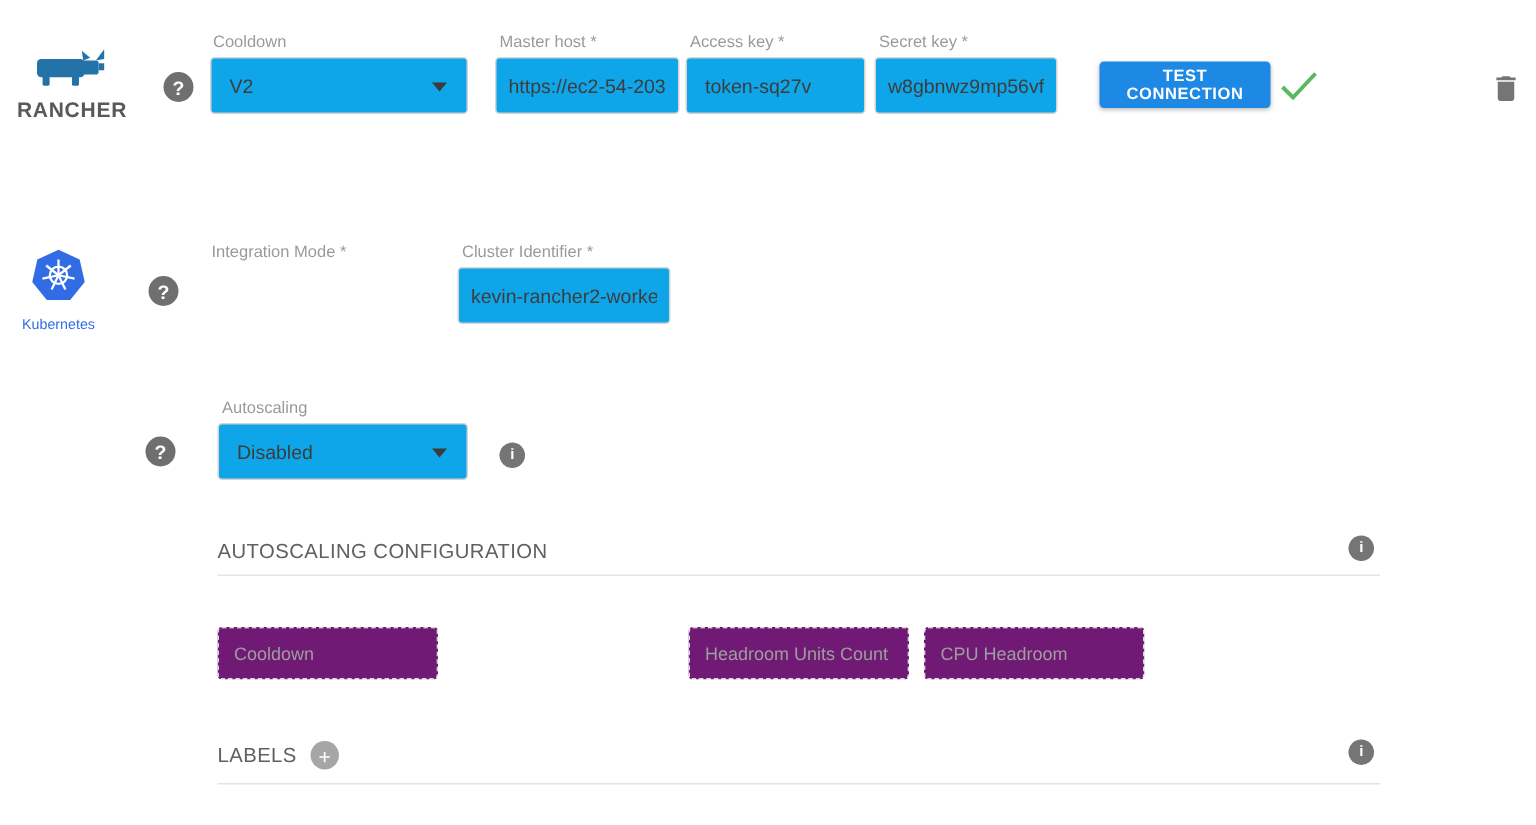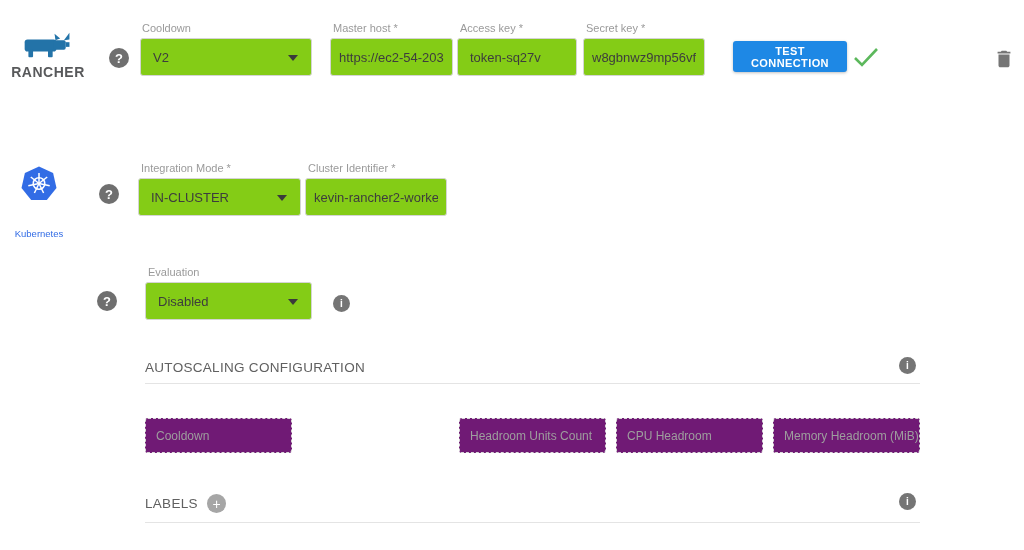--- a/index.html
+++ b/index.html
@@ -3,21 +3,21 @@
 <meta charset="utf-8">
 <style>
   html,body { margin:0; padding:0; background:#ffffff; }
   .canvas {
     position:relative; width:1024px; height:550px; background:#ffffff;
     font-family:"Liberation Sans", sans-serif; overflow:hidden;
   }
   .fld-label { position:absolute; font-size:11px; color:#9a9a9a; white-space:nowrap; }
   .fld {
     position:absolute; height:38px; box-sizing:border-box;
-    border:1px solid #d4d4d4; border-radius:3px; background:#84cc16;
+    border:1px solid #d4d4d4; border-radius:3px; background:#0ea5e9;
     display:flex; align-items:center; padding:0 8px;
     font-size:13px; color:#3d3d3d; white-space:nowrap; overflow:hidden;
   }
   .fld .fld-value { overflow:hidden; white-space:nowrap; }
   .select { padding-right:28px; cursor:pointer; }
   .chevron {
     position:absolute; right:13px; top:16px; width:0; height:0;
     border-left:5px solid transparent; border-right:5px solid transparent;
     border-top:6px solid #3b3b3b;
   }
@@ -39,21 +39,21 @@
   .divider { position:absolute; left:145px; width:775px; height:1px; background:#e4e4e4; }
   .dashed {
     position:absolute; width:147px; height:35px; box-sizing:border-box;
     border:1px dashed #d8d8d8; border-radius:3px; background:#701a75;
     display:flex; align-items:center; padding:0 10px;
     font-size:12px; color:#9e9e9e; white-space:nowrap; overflow:hidden;
   }
   .rancher-logo { position:absolute; left:10px; top:31px; width:76px; text-align:center; }
   .rancher-text { font-size:14px; font-weight:bold; color:#58595b; letter-spacing:0.5px; margin-top:1px; }
   .k8s-logo { position:absolute; left:8px; top:166px; width:62px; text-align:center; }
-  .k8s-text { font-size:9.5px; color:#326ce5; margin-top:20px; }
+  .k8s-text { font-size:9.5px; color:#326ce5; margin-top:2px; }
   .abs { position:absolute; }
 </style>
 </head>
 <body>
 
 <div class="canvas">
 
   <div class="rancher-logo">
     <svg width="52" height="28" viewBox="0 0 52 30">
       <g fill="#2373a8">
@@ -115,47 +115,42 @@
         <line x1="19" y1="17.5" x2="8.3" y2="19.8"></line>
         <line x1="19" y1="17.5" x2="10.8" y2="11"></line>
       </g>
     </svg>
     <div class="k8s-text">Kubernetes</div>
   </div>
 
   <div class="circle-icon help" style="left:99px; top:184px;">?</div>
 
   <div class="fld-label" style="left:141px; top:162px;">Integration Mode *</div>
-  <div class="fld select" style="left:138px; top:178px; width:163px;">
-    <span class="fld-value" style="padding-left:4px;">IN-CLUSTER</span>
-    <span class="chevron"></span>
-  </div>
 
   <div class="fld-label" style="left:308px; top:162px;">Cluster Identifier *</div>
   <div class="fld" style="left:305px; top:178px; width:142px;">
     <span class="fld-value">kevin-rancher2-workers</span>
   </div>
 
   <div class="circle-icon help" style="left:97px; top:291px;">?</div>
 
-  <div class="fld-label" style="left:148px; top:266px;">Evaluation</div>
+  <div class="fld-label" style="left:148px; top:266px;">Autoscaling</div>
   <div class="fld select" style="left:145px; top:282px; width:167px;">
     <span class="fld-value" style="padding-left:4px;">Disabled</span>
     <span class="chevron"></span>
   </div>
 
   <div class="circle-icon info" style="left:333px; top:295px;">i</div>
 
   <div class="section-title" style="left:145px; top:360px;">AUTOSCALING CONFIGURATION</div>
   <div class="circle-icon info" style="left:899px; top:357px;">i</div>
   <div class="divider" style="top:383px;"></div>
 
   <div class="dashed" style="left:145px; top:418px;">Cooldown</div>
   <div class="dashed" style="left:459px; top:418px;">Headroom Units Count</div>
   <div class="dashed" style="left:616px; top:418px;">CPU Headroom</div>
-  <div class="dashed" style="left:773px; top:418px;">Memory Headroom (MiB)</div>
 
   <div class="section-title" style="left:145px; top:496px;">LABELS</div>
   <div class="circle-icon plus" style="left:207px; top:494px;">+</div>
   <div class="circle-icon info" style="left:899px; top:493px;">i</div>
   <div class="divider" style="top:522px;"></div>
 
 </div>
 
 </body></html>

